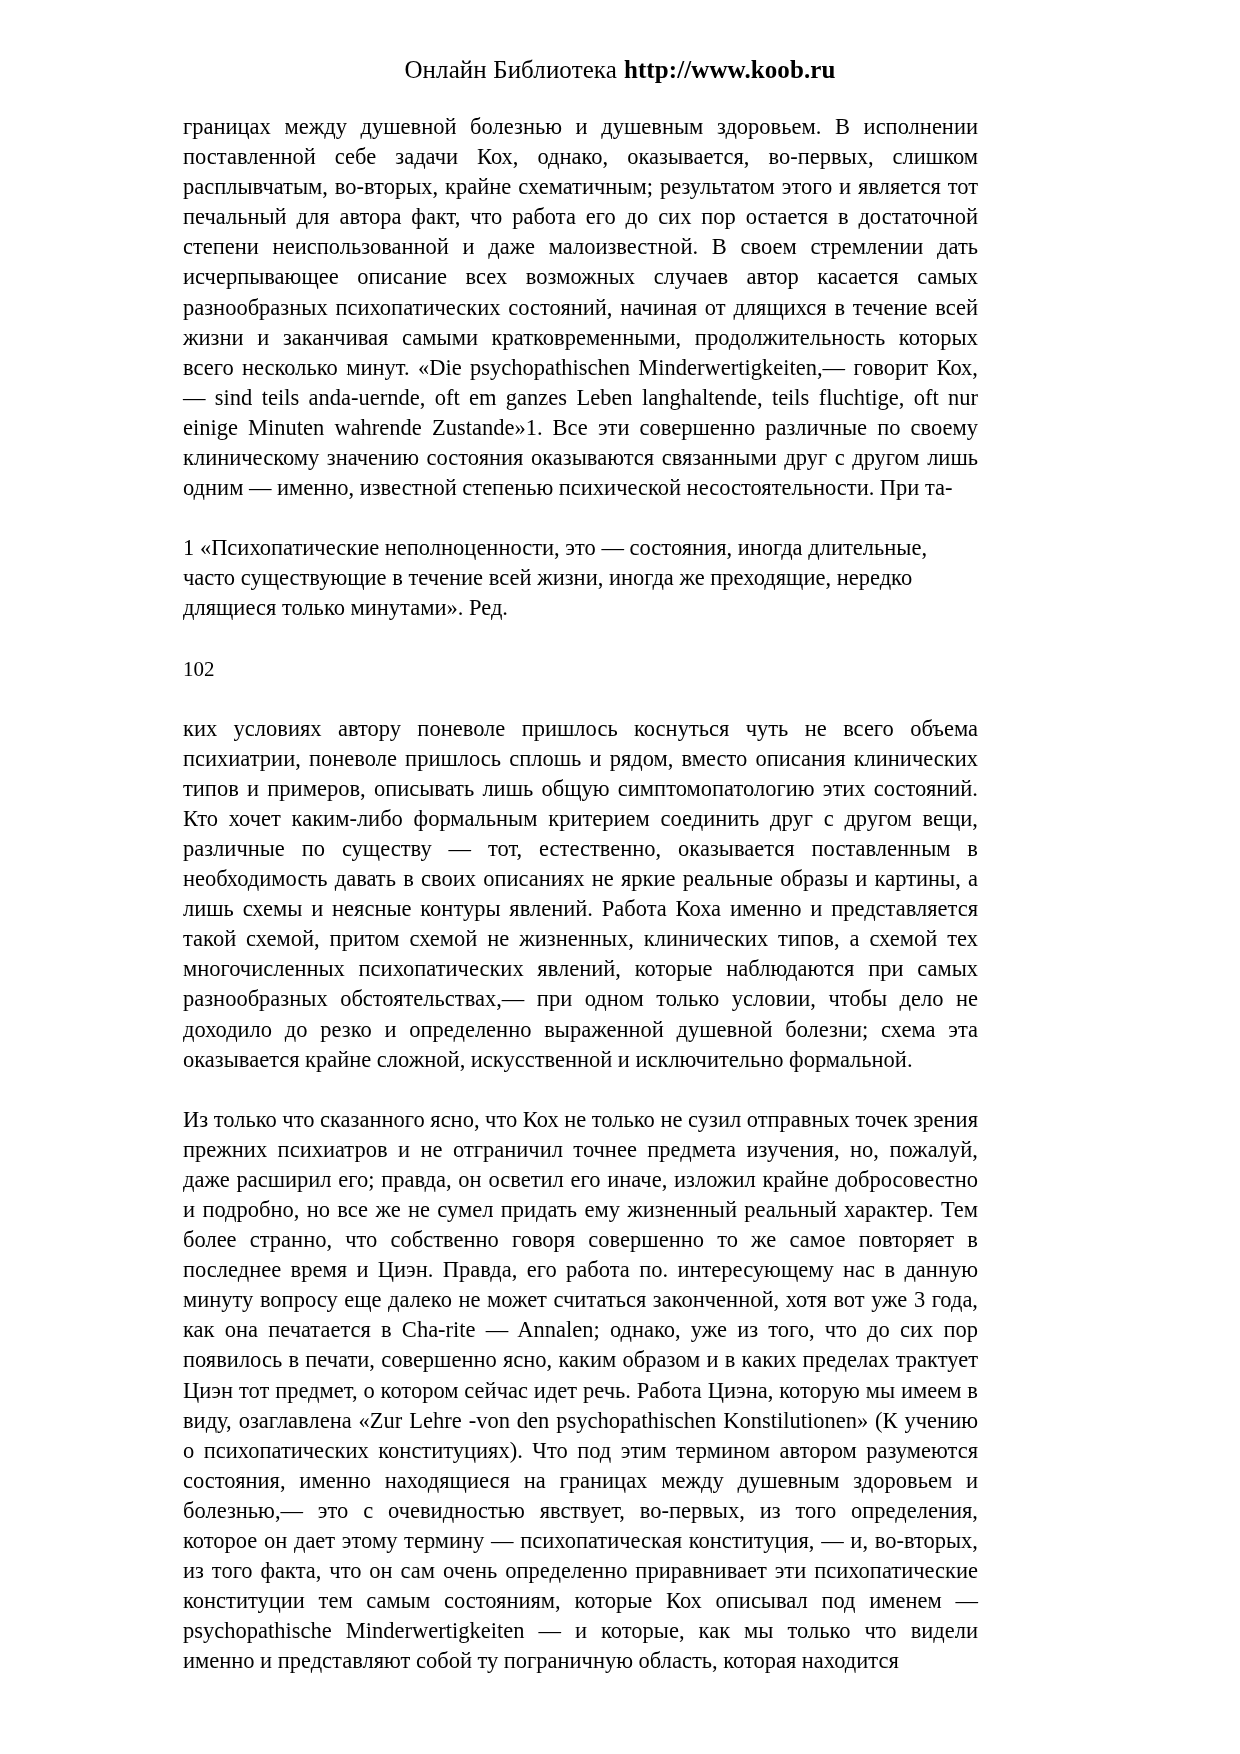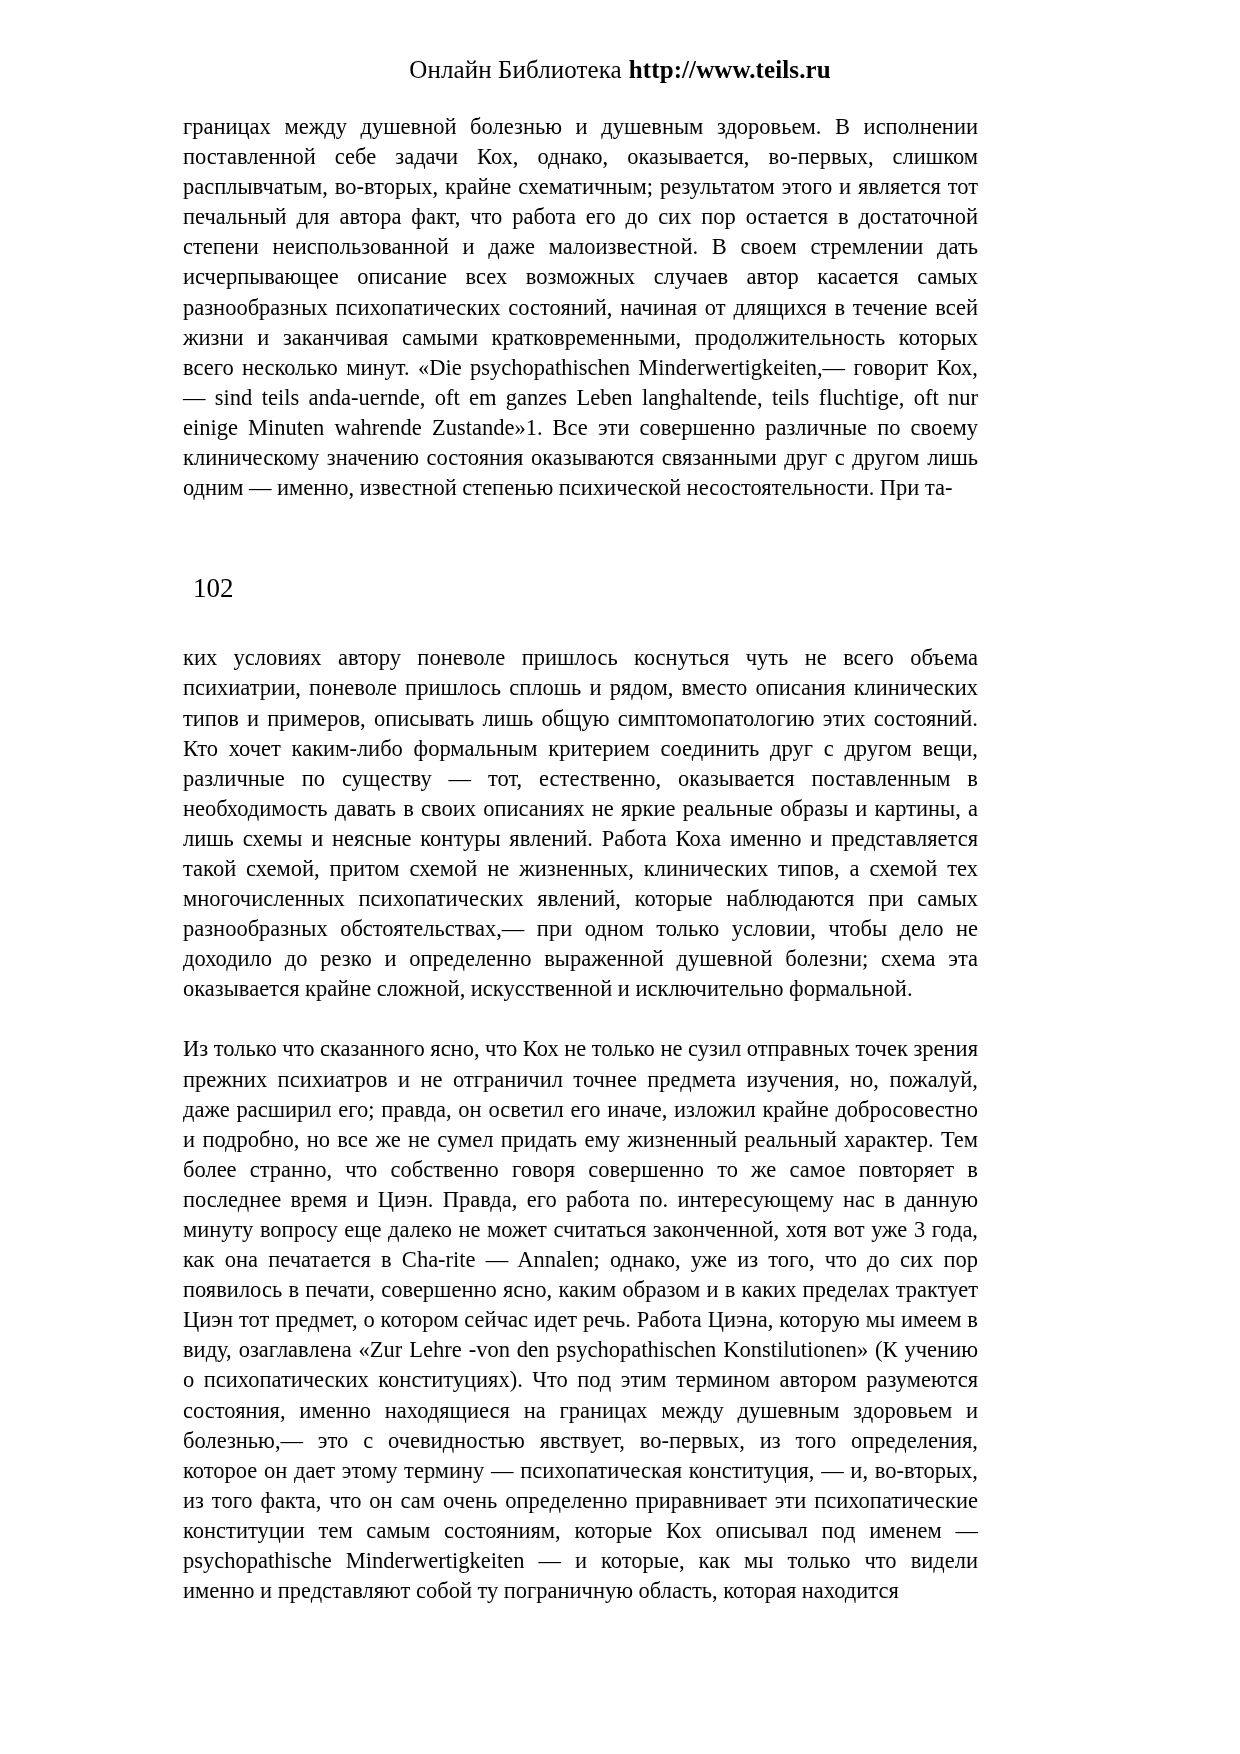--- a/index.html
+++ b/index.html
@@ -52,47 +52,48 @@
     font-size: 22.5px;
     line-height: 30.1px;
     text-align: justify;
     text-justify: inter-word;
     word-spacing: -0.1px;
     hyphens: none;
   }
   .spacer-sm { height: 30px; }
   .spacer-md { height: 30px; }
   .page-number {
-    margin: 10px;
-    font-size: 27px;
+    margin: 0;
+    font-size: 21px;
     line-height: 30.1px;
     text-align: left;
   }
   .footnote {
     margin: 0;
     font-size: 22.5px;
     line-height: 30.1px;
     text-align: left;
   }
 </style>
 </head>
 <body>
 
 <div class="page">
 
   <div class="site-header">
-    <span class="lib-label">Онлайн Библиотека</span><span class="lib-url">http://www.teils.ru</span>
+    <span class="lib-label">Онлайн Библиотека</span><span class="lib-url">http://www.koob.ru</span>
   </div>
 
   <div class="content">
 
     <p class="para">границах между душевной болезнью и душевным здоровьем. В исполнении поставленной себе задачи Кох, однако, оказывается, во-первых, слишком расплывчатым, во-вторых, крайне схематичным; результатом этого и является тот печальный для автора факт, что работа его до сих пор остается в достаточной степени неиспользованной и даже малоизвестной. В своем стремлении дать исчерпывающее описание всех возможных случаев автор касается самых разнообразных психопатических состояний, начиная от длящихся в течение всей жизни и заканчивая самыми кратковременными, продолжительность которых всего несколько минут. «Die psychopathischen Minderwertigkeiten,— говорит Кох,— sind teils anda-uernde, oft em ganzes Leben langhaltende, teils fluchtige, oft nur einige Minuten wahrende Zustande»1. Все эти совершенно различные по своему клиническому значению состояния оказываются связанными друг с другом лишь одним — именно, известной степенью психической несостоятельности. При та-</p>
 
     <div class="spacer-sm"></div>
 
+    <p class="footnote">1 «Психопатические неполноценности, это — состояния, иногда длительные, часто существующие в течение всей жизни, иногда же преходящие, нередко длящиеся только минутами». Ред.</p>
 
     <div class="spacer-md"></div>
 
     <p class="page-number">102</p>
 
     <div class="spacer-md"></div>
 
     <p class="para">ких условиях автору поневоле пришлось коснуться чуть не всего объема психиатрии, поневоле пришлось сплошь и рядом, вместо описания клинических типов и примеров, описывать лишь общую симптомопатологию этих состояний. Кто хочет каким-либо формальным критерием соединить друг с другом вещи, различные по существу — тот, естественно, оказывается поставленным в необходимость давать в своих описаниях не яркие реальные образы и картины, а лишь схемы и неясные контуры явлений. Работа Коха именно и представляется такой схемой, притом схемой не жизненных, клинических типов, а схемой тех многочисленных психопатических явлений, которые наблюдаются при самых разнообразных обстоятельствах,— при одном только условии, чтобы дело не доходило до резко и определенно выраженной душевной болезни; схема эта оказывается крайне сложной, искусственной и исключительно формальной.</p>
 
     <div class="spacer-sm"></div>

